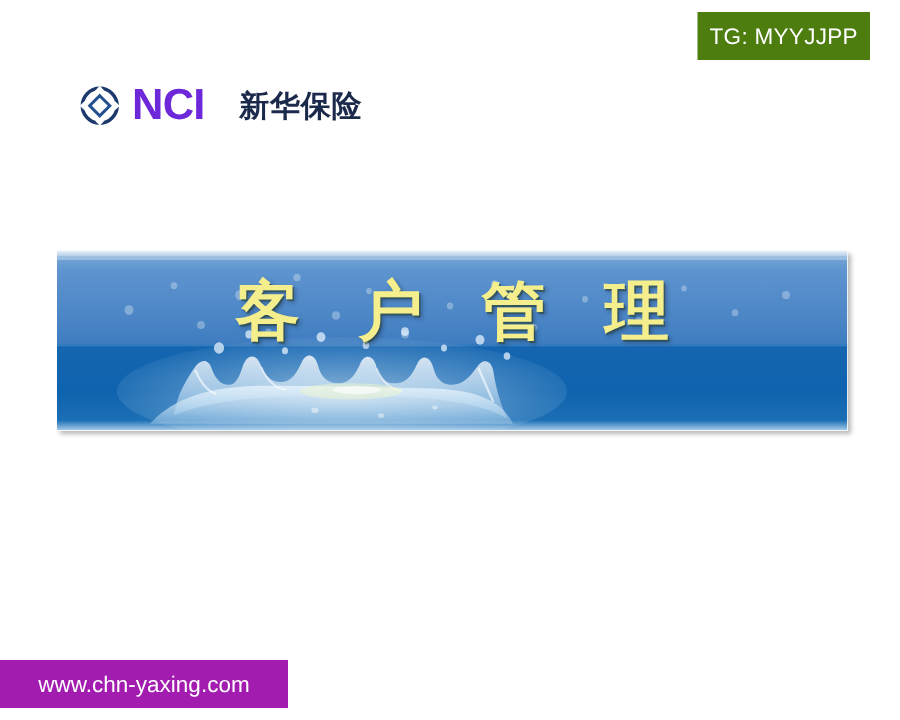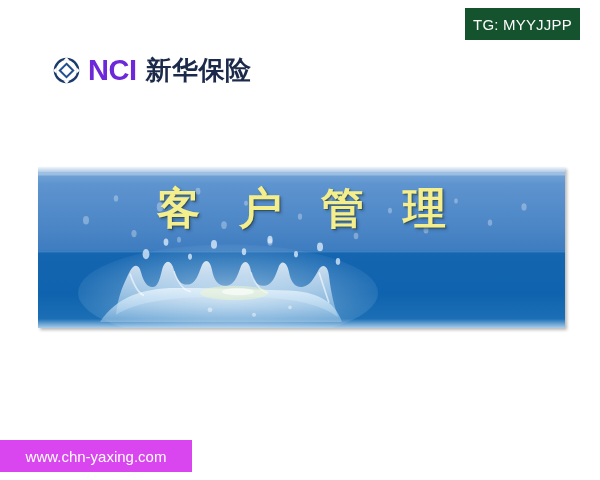--- a/index.html
+++ b/index.html
@@ -15,21 +15,21 @@
     position: relative;
   }
 
   
   .tg-badge {
     position: absolute;
     left: 465px;
     top: 8px;
     width: 115px;
     height: 32px;
-    background: #14532d;
+    background: #4d7c0f;
     color: #ffffff;
     font-size: 15px;
     letter-spacing: 0.2px;
     display: flex;
     align-items: center;
     justify-content: center;
     white-space: nowrap;
   }
 
   
@@ -50,36 +50,36 @@
   }
   .logo-nci {
     font-size: 29px;
     font-weight: bold;
     color: #6d28d9;
     letter-spacing: -0.5px;
     line-height: 1;
     font-family: "Liberation Sans", sans-serif;
   }
   .logo-cn {
-    font-size: 26px;
+    font-size: 20px;
     font-weight: bold;
     color: #1b2a4a;
     letter-spacing: 0.5px;
     line-height: 1;
     font-family: "DejaVu Sans", sans-serif;
-    margin-left: 2px;
+    margin-left: 16px;
   }
 
   
   .banner {
     position: absolute;
     left: 38px;
     top: 167px;
     width: 527px;
-    height: 161px;
+    height: 120px;
     overflow: hidden;
     box-shadow: 2px 2px 3px rgba(0,0,0,0.28);
   }
   .banner-svg {
     position: absolute;
     inset: 0;
     width: 100%;
     height: 100%;
     display: block;
   }
@@ -103,21 +103,21 @@
     pointer-events: none;
   }
 
   
   .url-watermark {
     position: absolute;
     left: 0;
     top: 440px;
     width: 192px;
     height: 32px;
-    background: #d946ef;
+    background: #a21caf;
     color: #ffffff;
     font-size: 15px;
     display: flex;
     align-items: center;
     justify-content: center;
     white-space: nowrap;
   }
 </style>
 </head>
 <body>

